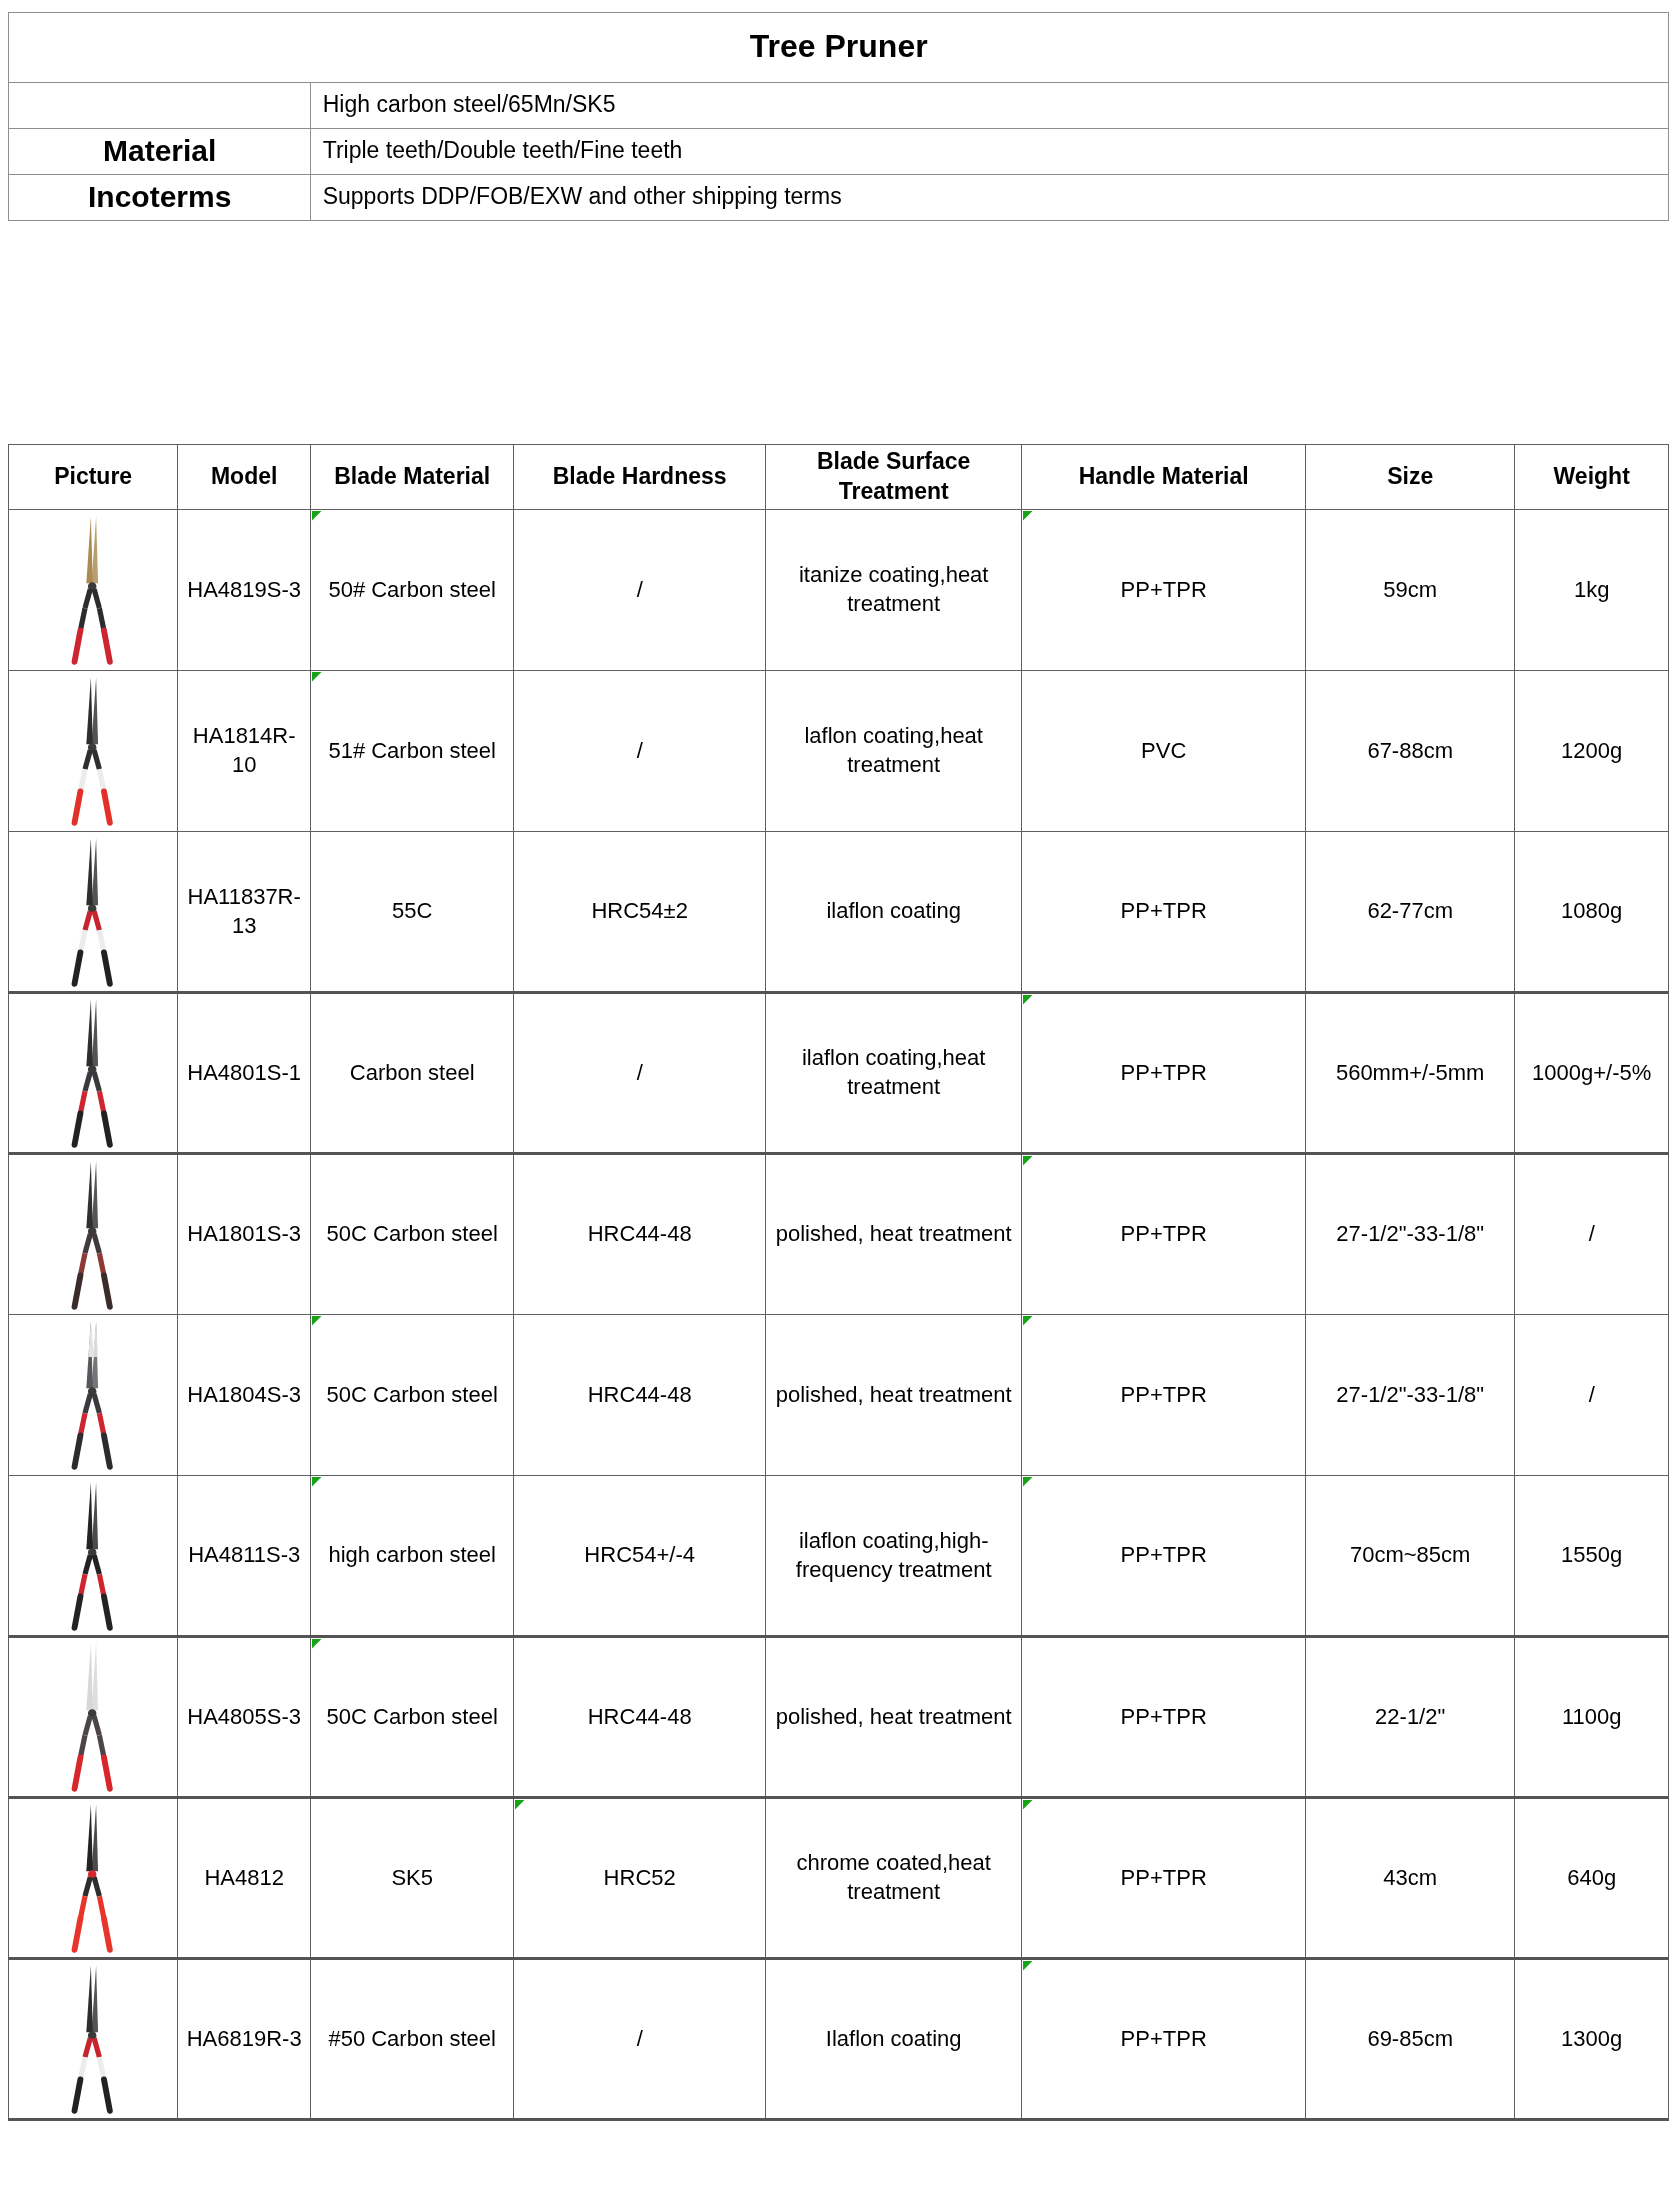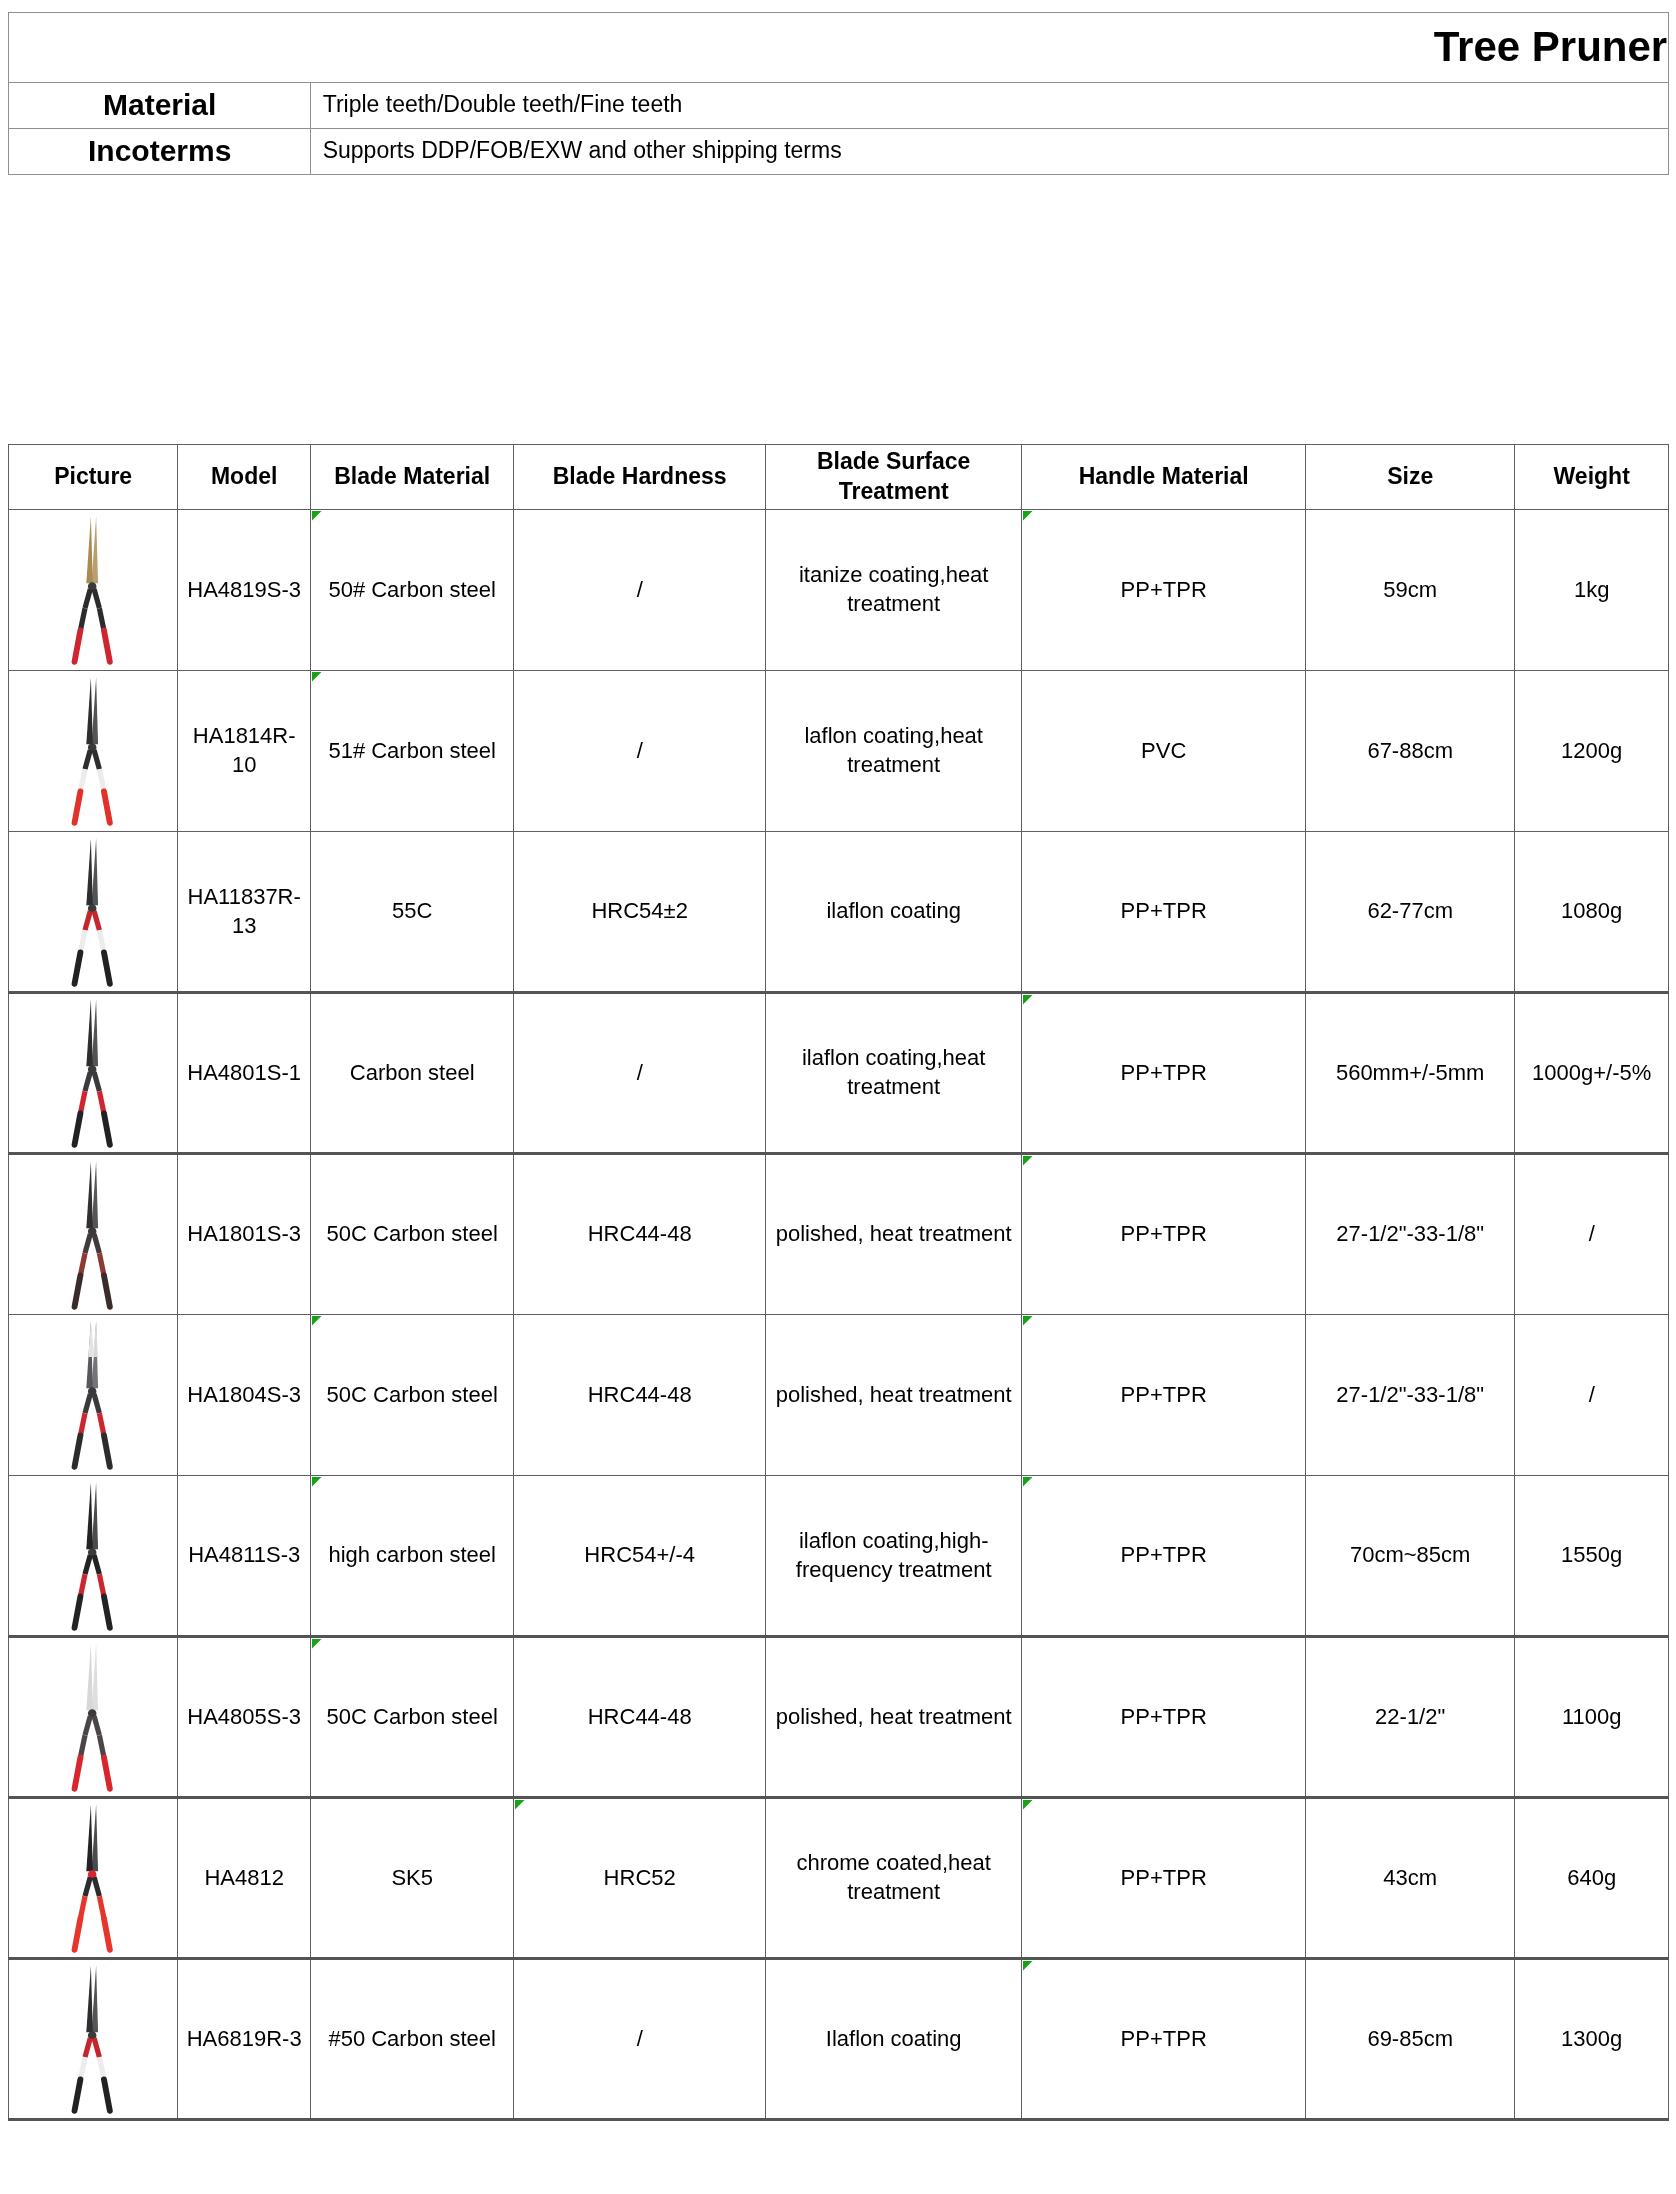--- a/index.html
+++ b/index.html
@@ -2,21 +2,21 @@
 <html style="font-size:13px"><head>
 <meta charset="utf-8">
 <style>
   html,body{margin:0;padding:0;background:#ffffff;}
   body{width:1677px;height:2194px;font-family:"Liberation Sans",sans-serif;color:#000;}
   .page{position:relative;width:1677px;height:2194px;overflow:hidden;background:#fff;}
 
   
   .info-table{position:absolute;left:8.2px;top:11.5px;width:1660px;border-collapse:collapse;table-layout:fixed;}
   .info-table td{border:0.8px solid #8f8f8f;background:#fff;vertical-align:middle;}
-  .title-cell{height:67px;text-align:right;font-weight:bold;font-size:42px;line-height:1.1;}
+  .title-cell{height:67px;text-align:center;font-weight:bold;font-size:32px;line-height:1.1;}
   .info-table .info-label{text-align:center;font-weight:bold;font-size:30px;padding:3.3px 4.9px;}
   .info-table .info-value{text-align:left;font-size:23px;padding:6.5px 11.5px;line-height:1.3;}
   .info-table tbody tr{height:46px;}
 
   
   .product-table{position:absolute;left:8.2px;top:444px;width:1660px;border-collapse:collapse;table-layout:fixed;
                  font-size:22px;text-align:center;}
   .product-table th,.product-table td{border:0.8px solid #5f5f5f;vertical-align:middle;background:#fff;padding:0 2.5px;line-height:1.3;}
   .product-table thead tr{height:65px;}
   .product-table thead th{font-weight:bold;font-size:23px;}
@@ -36,20 +36,24 @@
     <colgroup>
         <col style="width:302px">
         <col style="width:1358px">
       </colgroup>
     <thead>
       <tr>
         <td colspan="2" class="title-cell">Tree Pruner</td>
       </tr>
     </thead>
     <tbody id="info-body">
+        <tr>
+          <td class="info-label"></td>
+          <td class="info-value">High carbon steel/65Mn/SK5</td>
+        </tr>
         <tr>
           <td class="info-label">Material</td>
           <td class="info-value">Triple teeth/Double teeth/Fine teeth</td>
         </tr>
         <tr>
           <td class="info-label">Incoterms</td>
           <td class="info-value">Supports DDP/FOB/EXW and other shipping terms</td>
         </tr>
       </tbody>
   </table>

